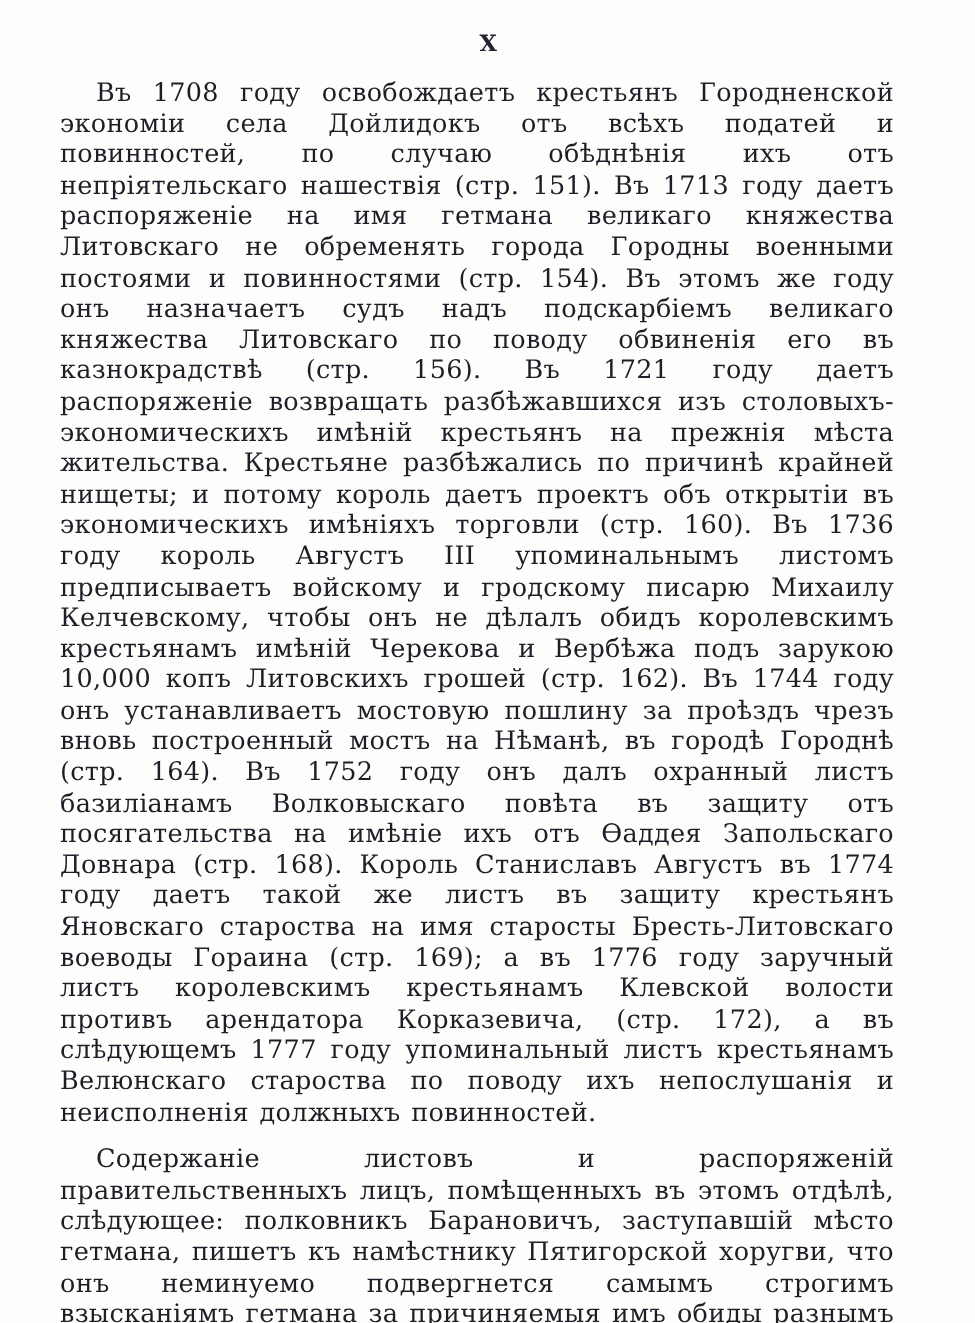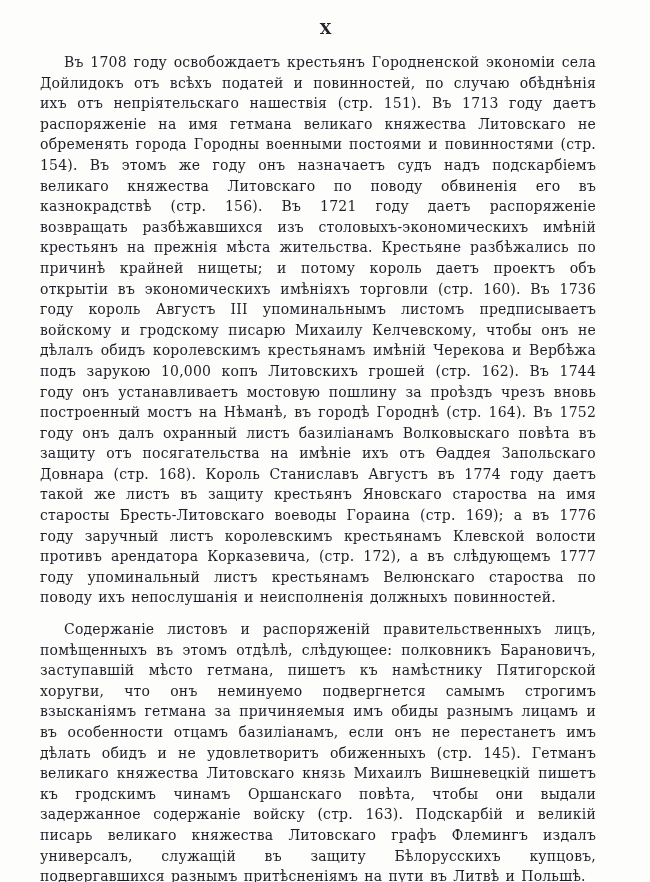--- a/index.html
+++ b/index.html
@@ -22,21 +22,21 @@
   .page-number {
     text-align: center;
     font-size: 15px;
     font-weight: bold;
     letter-spacing: 1px;
     margin-bottom: 14px;
     color: #23232d;
   }
   .para {
     margin: 0 16px 11px 0;
-    font-size: 14px;
+    font-size: 17px;
     line-height: 20.6px;
     text-align: justify;
     text-indent: 24px;
     letter-spacing: 0.2px;
     word-spacing: 1.5px;
   }
   .para:last-child {
     margin-bottom: 0;
   }
   .para em {

